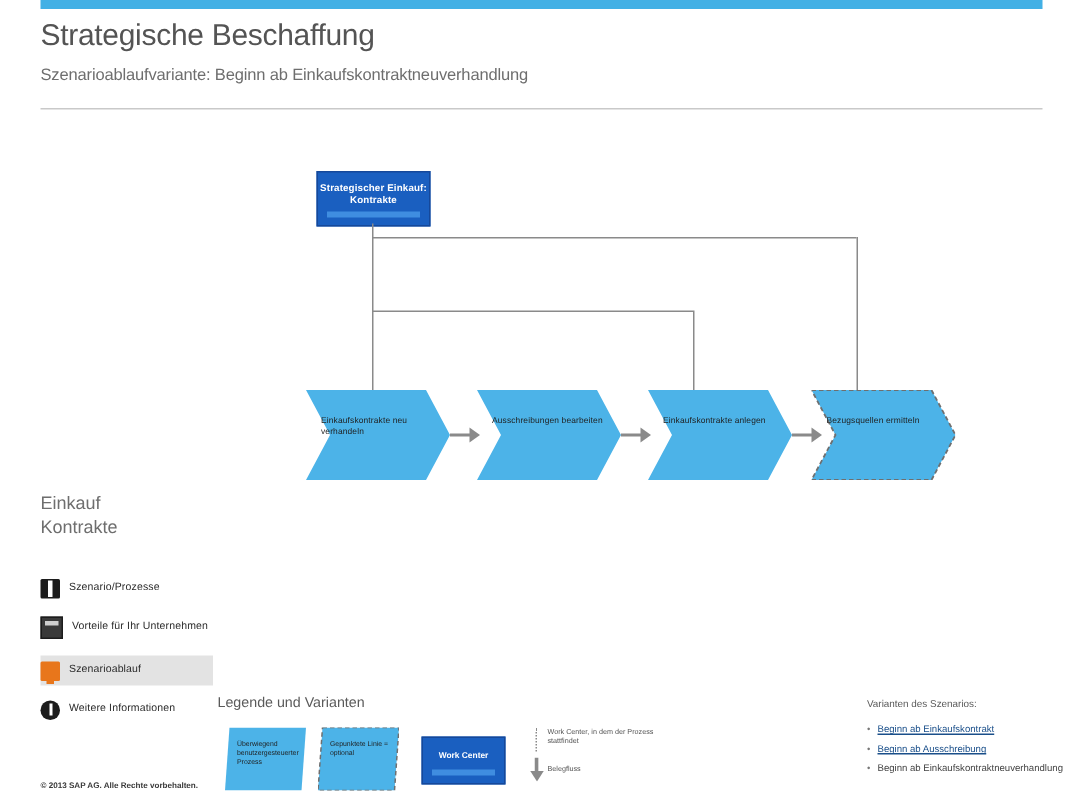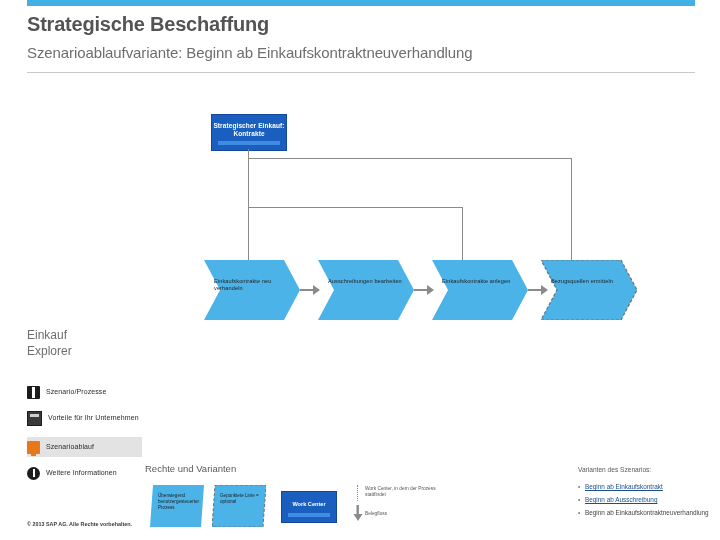--- a/index.html
+++ b/index.html
@@ -4,22 +4,22 @@
 <style>
   html,body{margin:0;padding:0;}
   body{
     width:720px;height:540px;position:relative;overflow:hidden;
     background:#ffffff;
     font-family:"Liberation Sans","DejaVu Sans",sans-serif;
     color:#5a5a5a;
   }
   
   #top-bar{position:absolute;left:27px;top:0;width:668px;height:6px;background:#42b0e5;}
-  #page-title{position:absolute;left:27px;top:13px;font-size:20px;font-weight:bold;color:#545454;letter-spacing:-.2px;}
-  #page-subtitle{position:absolute;left:27px;top:44px;font-size:15px;color:#6e6e6e;letter-spacing:-.1px;}
+  #page-title{position:absolute;left:27px;top:13px;font-size:20px;font-weight:normal;color:#545454;letter-spacing:-.2px;}
+  #page-subtitle{position:absolute;left:27px;top:44px;font-size:11px;color:#6e6e6e;letter-spacing:-.1px;}
   #header-rule{position:absolute;left:27px;top:72px;width:668px;height:1px;background:#c9c9c9;}
 
   
   #diagram{position:absolute;left:0;top:0;width:720px;height:340px;}
   .wc-box{position:absolute;background:#1a5fc0;border:1px solid #15489a;}
   .wc-box .wc-label{position:absolute;left:0;right:0;top:7px;text-align:center;
         font-size:6.5px;font-weight:bold;color:#ffffff;line-height:8px;letter-spacing:.1px;}
   .wc-box .wc-underline{position:absolute;left:6px;right:6px;bottom:5px;height:4px;background:#3f8de0;}
 
   .conn{position:absolute;background:#8a8a8a;}
@@ -132,21 +132,21 @@
   <div class="chev" style="left:541px;top:260px;">
     <svg width="96" height="60" viewBox="0 0 96 60">
       <path d="M0,0 L80,0 L96,30 L80,60 L0,60 L16,30 Z" fill="#4cb3e8" stroke="#6f6f6f" stroke-width="1.2" stroke-dasharray="3,2"></path>
     </svg>
     <div class="chev-label">Bezugsquellen ermitteln</div>
   </div>
 </div>
 
 <div id="explorer-title">
   <div>Einkauf</div>
-  <div>Explorer</div>
+  <div>Kontrakte</div>
 </div>
 
 <div class="nav-item" style="top:382px;">
   <span class="nav-ico ico-pages"></span>
   <span class="nav-label">Szenario/Prozesse</span>
 </div>
 
 <div class="nav-item two-line" style="top:405px;">
   <span class="nav-ico ico-calc"></span>
   <span class="nav-label">Vorteile für Ihr Unternehmen</span>
@@ -155,21 +155,21 @@
 <div class="nav-item active" style="top:437px;">
   <span class="nav-ico ico-monitor"></span>
   <span class="nav-label">Szenarioablauf</span>
 </div>
 
 <div class="nav-item two-line" style="top:460px;">
   <span class="nav-ico ico-info"></span>
   <span class="nav-label">Weitere Informationen</span>
 </div>
 
-<div id="legend-title">Rechte und Varianten</div>
+<div id="legend-title">Legende und Varianten</div>
 
 <div class="lg-shape" style="left:150px;top:485px;">
   <svg width="54" height="42" viewBox="0 0 54 42">
     <path d="M3,0 L54,0 L51,42 L0,42 Z" fill="#4cb3e8"></path>
   </svg>
   <div class="lg-text">Überwiegend benutzergesteuerter Prozess</div>
 </div>
 
 <div class="lg-shape" style="left:212px;top:485px;">
   <svg width="54" height="42" viewBox="0 0 54 42">

